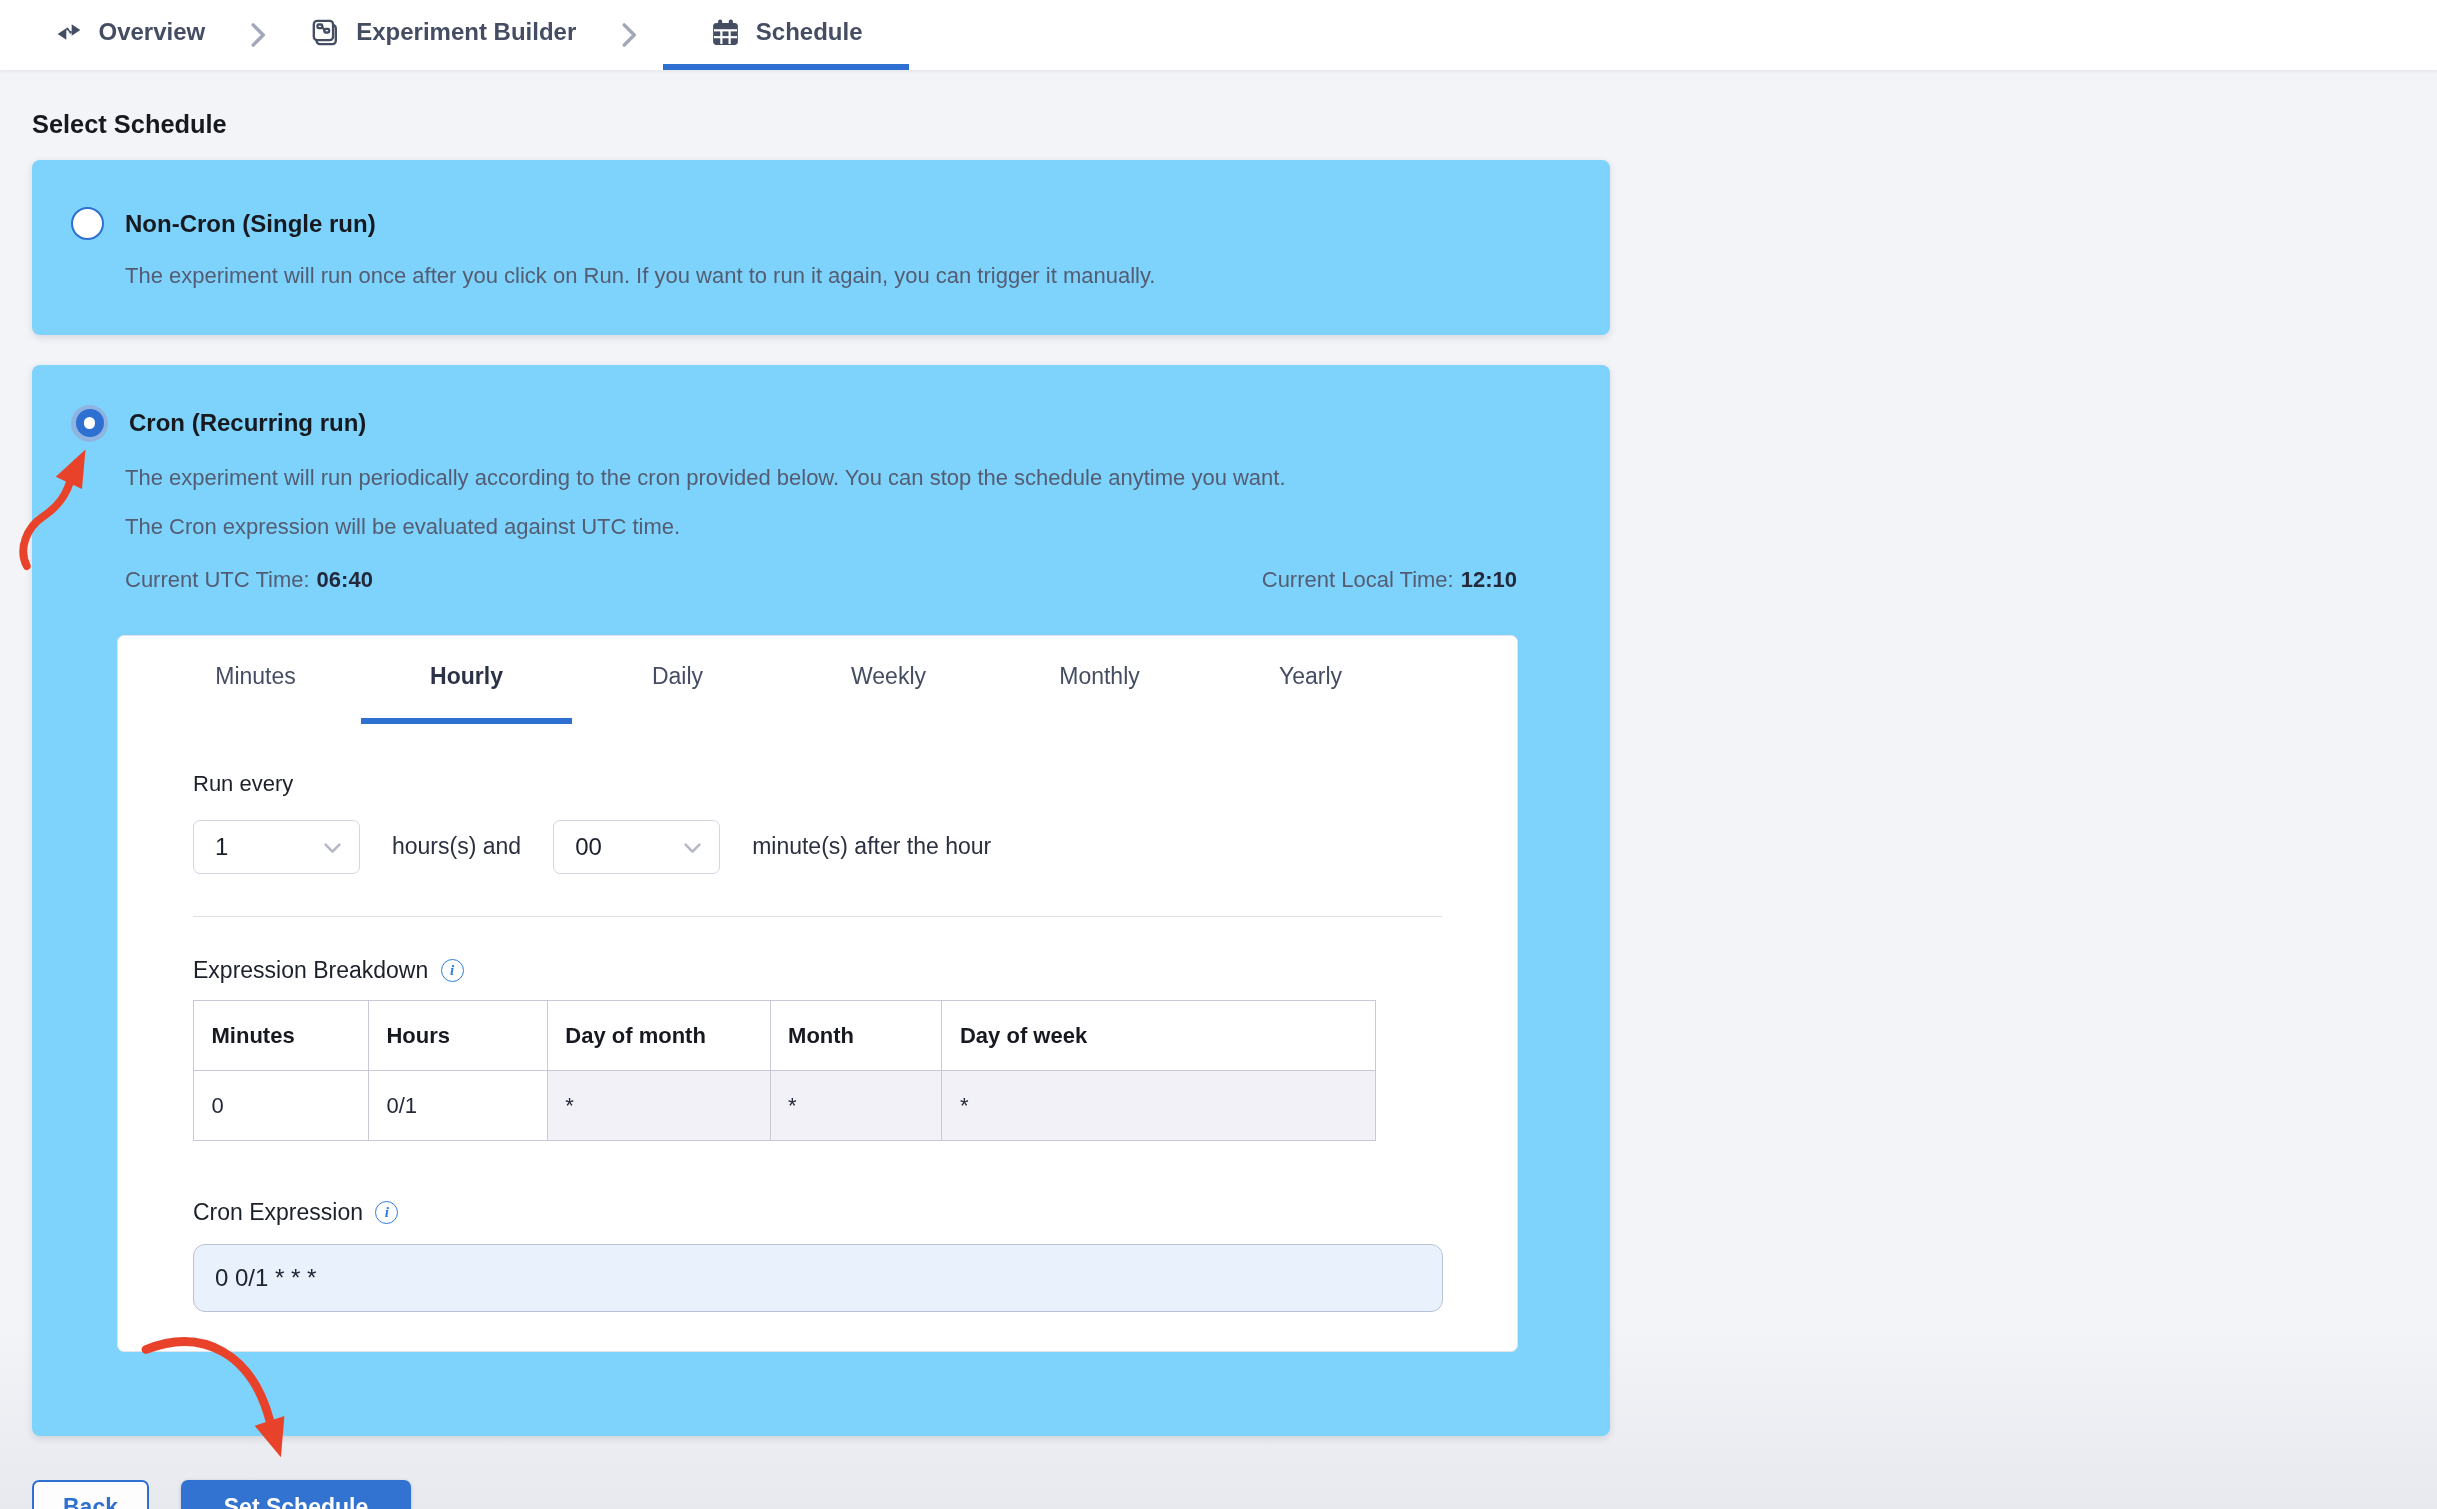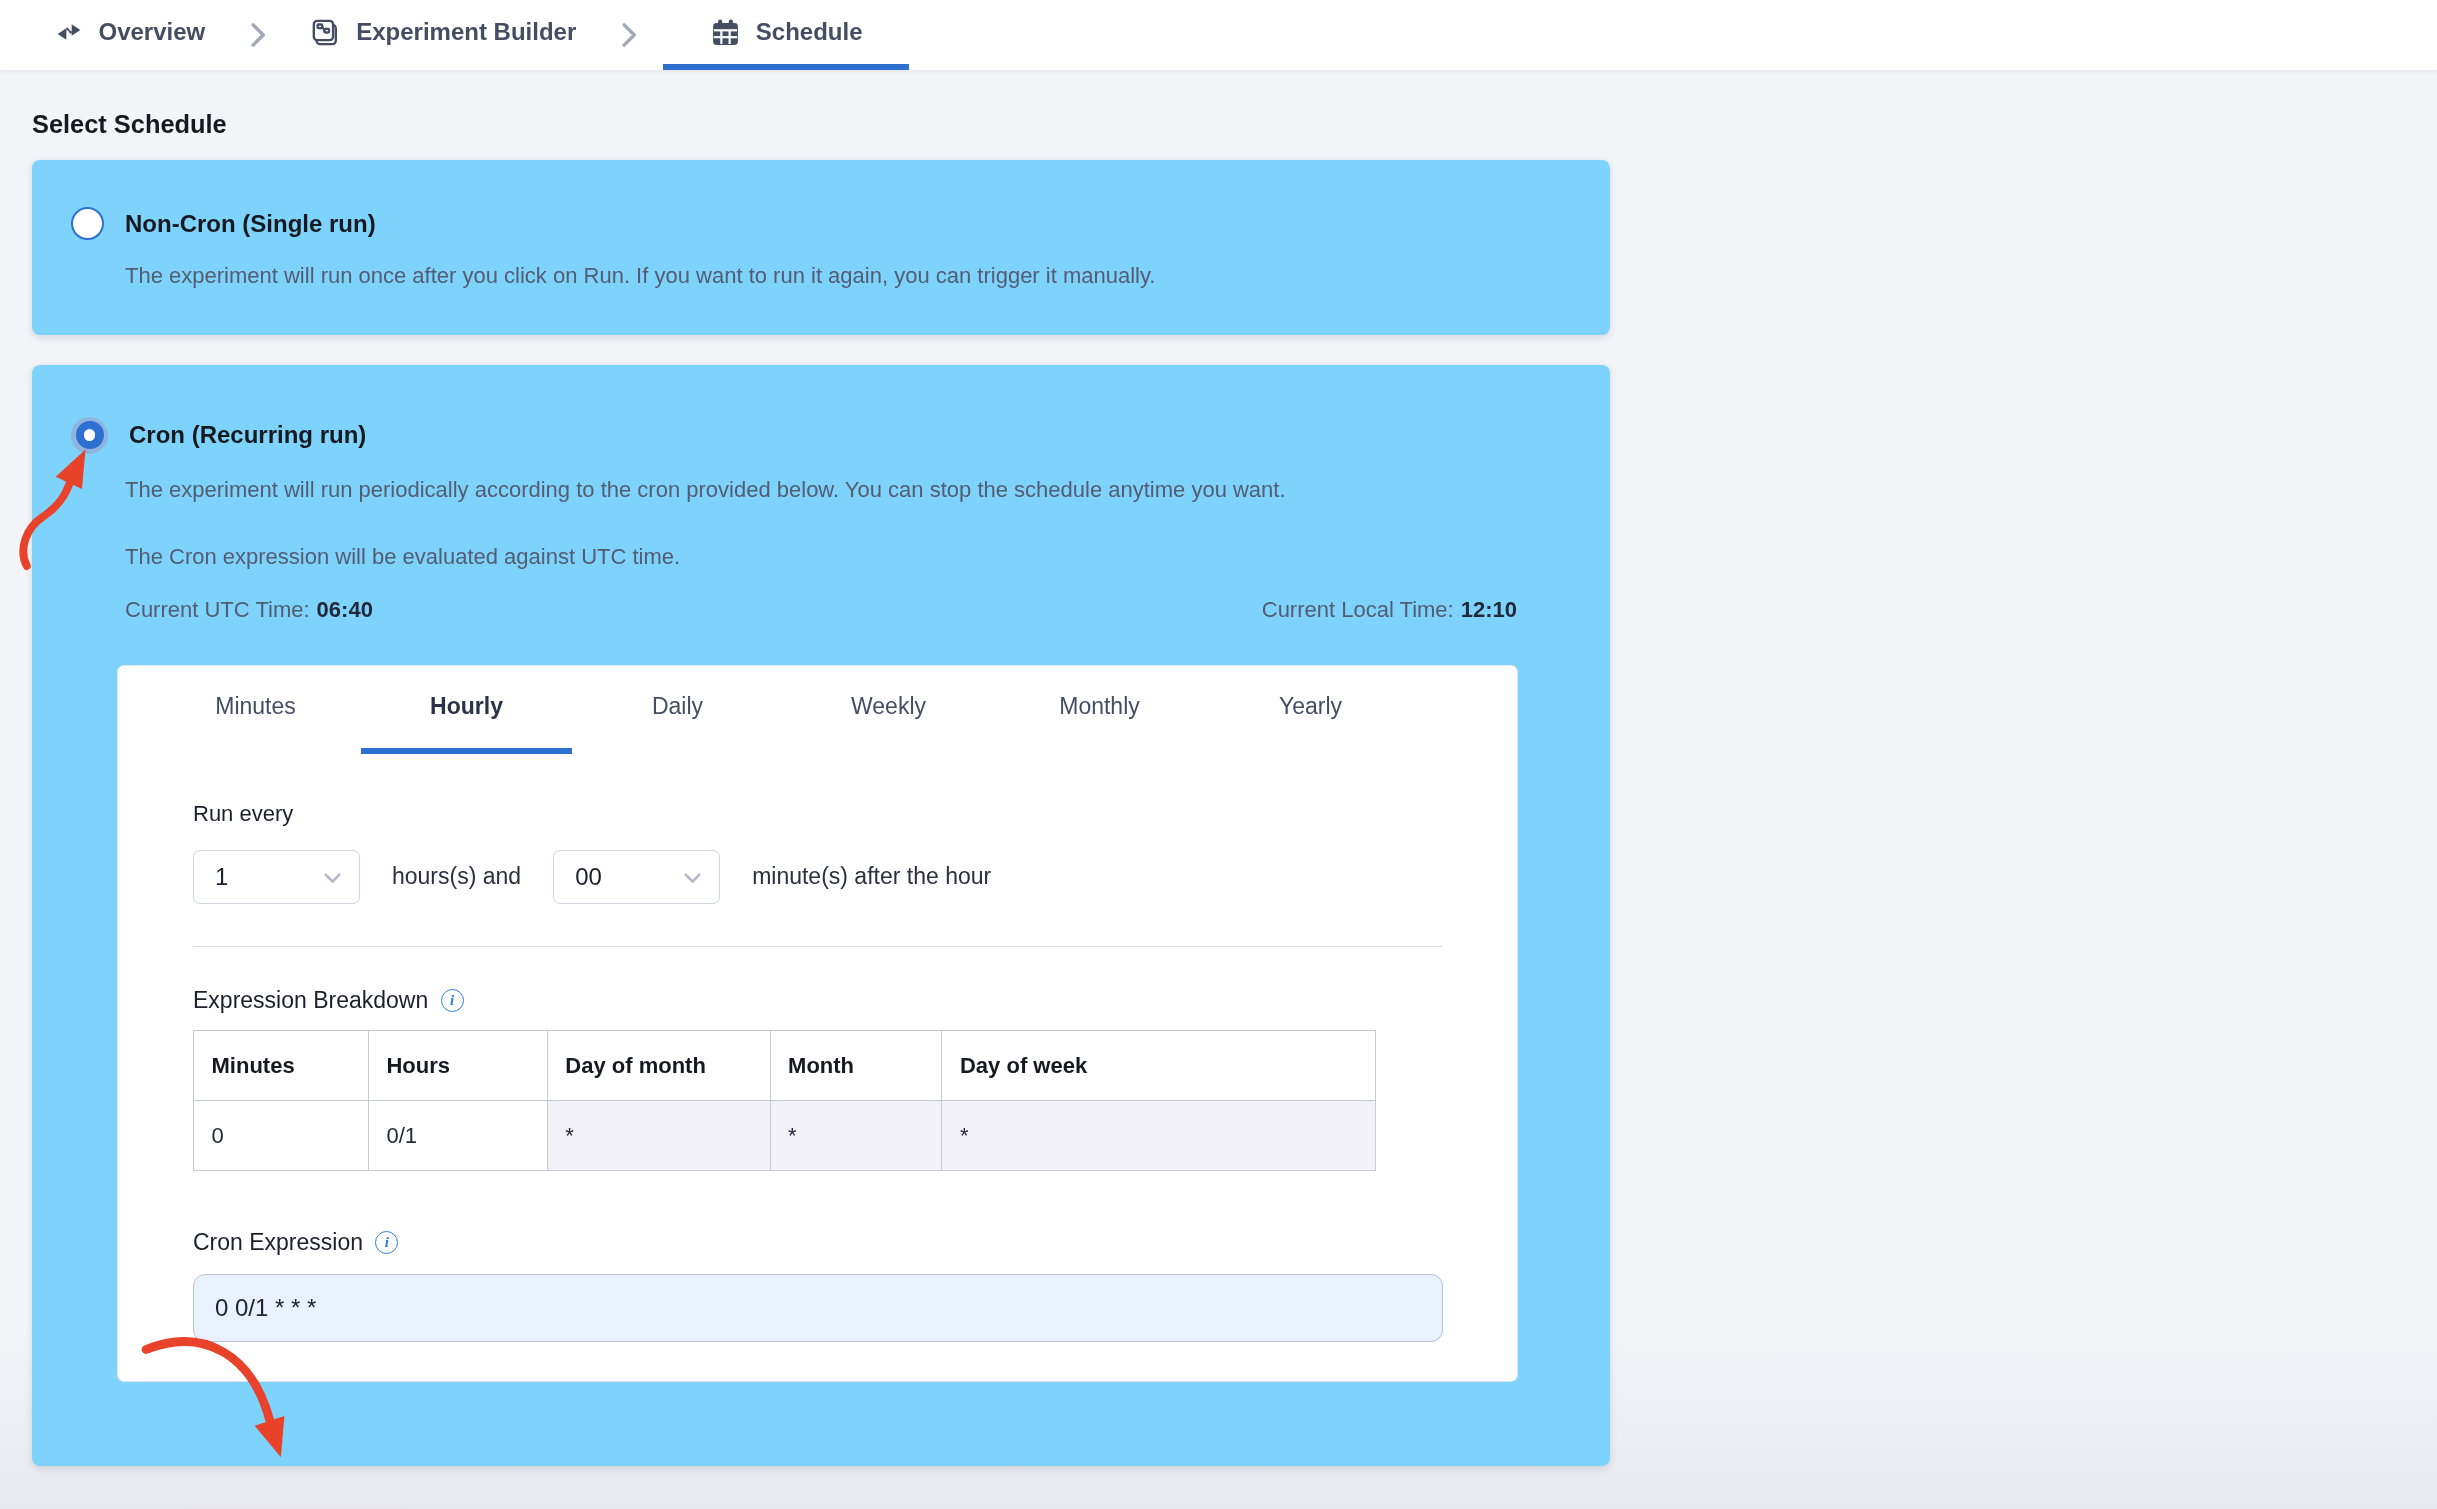--- a/index.html
+++ b/index.html
@@ -27,21 +27,21 @@
 
   
   .main { padding:0 32px; position:relative; z-index:1; }
   .page-title { font-size:25.4px; font-weight:700; color:#16191f; margin-top:40px; margin-bottom:21px; }
 
   .card {
     width:1578px; background:#7dd3fc; border-radius:8px;
     box-shadow:0 2.6px 7px rgba(30,40,70,.13);
   }
   .card-single { padding:47px 39px 44px 39px; }
-  .card-cron   { margin-top:30px; padding:52px 93px 84px 39px; }
+  .card-cron   { margin-top:30px; padding:40px 93px 84px 39px; }
 
   .option-head { display:flex; align-items:center; gap:21px; cursor:pointer; }
   .option-title { font-size:24px; font-weight:700; color:#16191f; }
   .option-desc { margin-left:54px; margin-top:21px; font-size:22px; color:#545c72; line-height:1.35; }
 
   
   .radio-off {
     width:33px; height:33px; border-radius:50%; background:#fff;
     border:2.6px solid #2e6fd2; flex:0 0 auto; cursor:pointer;
   }
@@ -183,21 +183,21 @@
   <div class="card card-cron">
     <div class="option-head">
       <span class="radio-on">
           <span class="ring">
             <span class="dot"></span>
           </span>
         </span>
       <span class="option-title">Cron (Recurring run)</span>
     </div>
     <div class="option-desc">The experiment will run periodically according to the cron provided below. You can stop the schedule anytime you want.</div>
-    <div class="option-desc" style="margin-top:38px;">The Cron expression will be evaluated against UTC time.</div>
+    <div class="option-desc" style="margin-top:20px;">The Cron expression will be evaluated against UTC time.</div>
 
     <div class="time-row">
       <span>
         <span>Current UTC Time:</span><b>06:40</b>
       </span>
       <span>
         <span>Current Local Time:</span><b>12:10</b>
       </span>
     </div>
 

